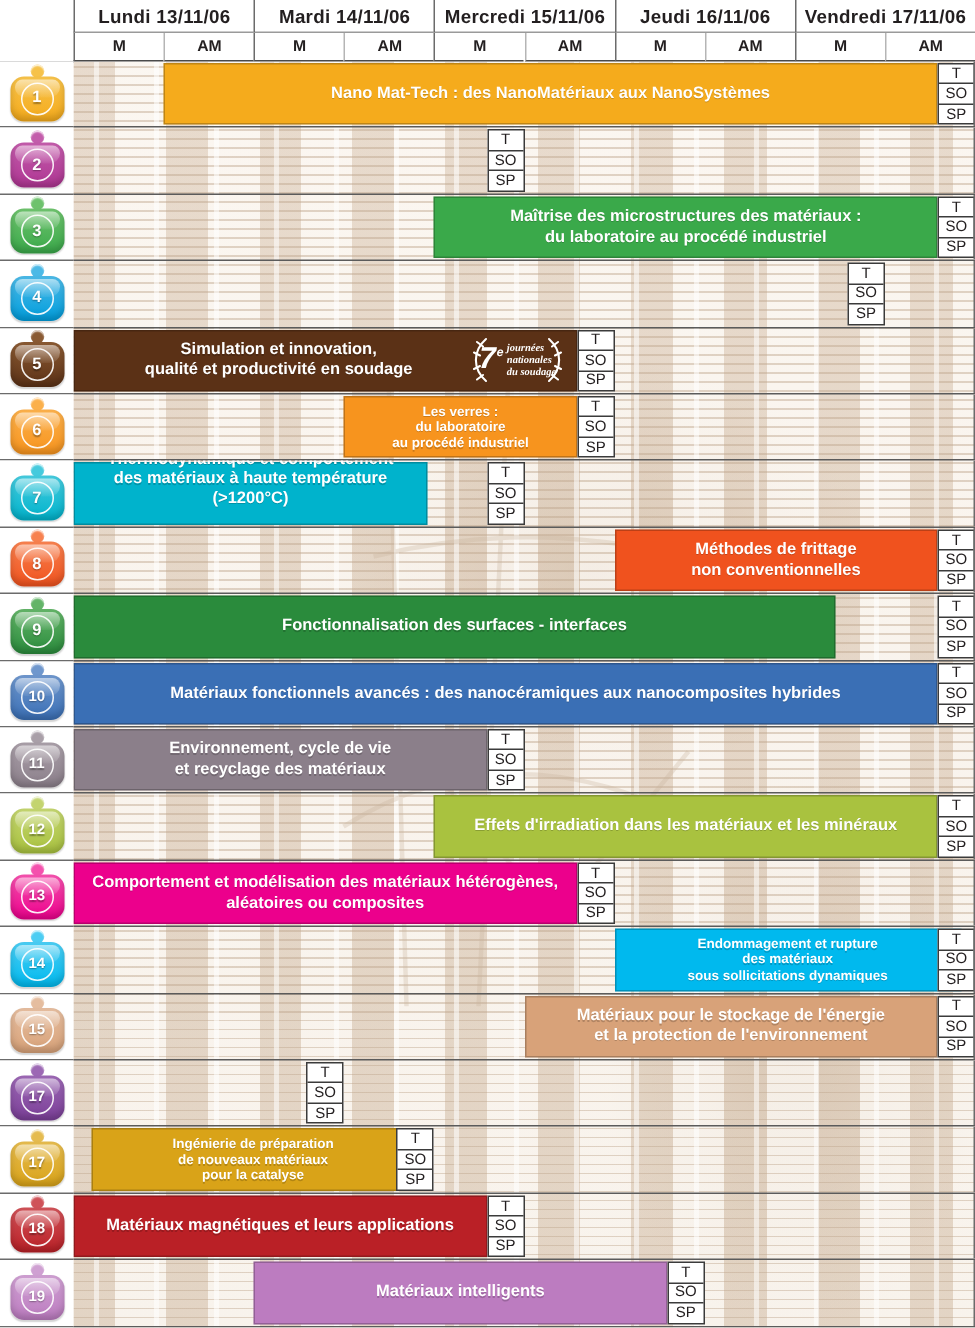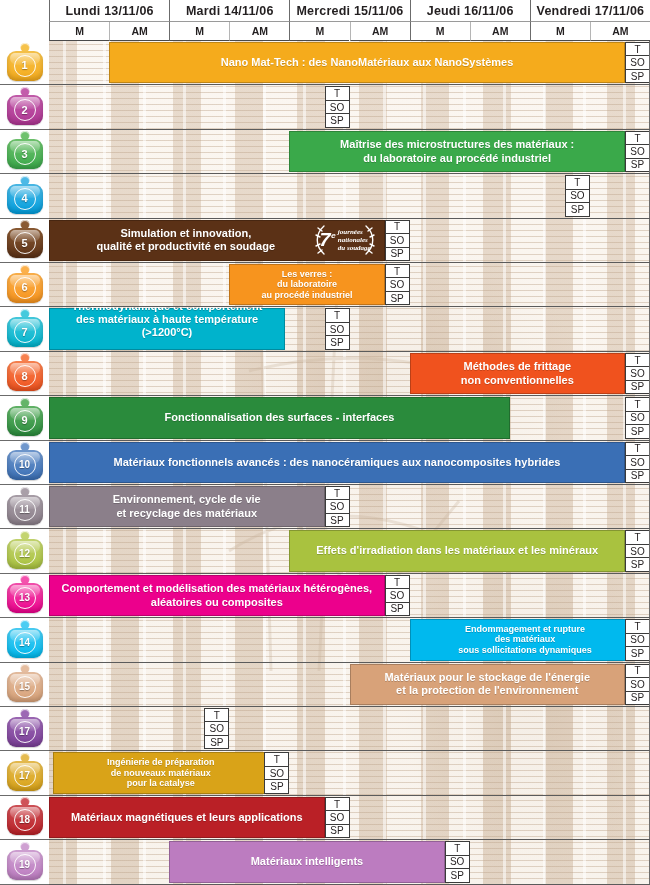--- a/index.html
+++ b/index.html
@@ -354,21 +354,21 @@
       <div class="row" style="top: 396.2px; height: 44.4px;">
         <div class="row-left">
           <div class="badge">
             <span class="knob" style="background:#63b468"></span>
             <span class="body" style="background:linear-gradient(180deg,#63b468,#2a8b3c);box-shadow:inset 0 -3px 5px rgba(0,0,0,.18),0 1px 1px rgba(0,0,0,.18)">
               <span class="ring">9</span>
             </span>
           </div>
         </div>
         <div class="row-body">
-          <div class="bar" style="left: 0px; width: 461px; background: rgb(42, 139, 60);"><span class="bar-text">Fonctionnalisation des surfaces - interfaces</span></div>
+          <div class="bar" style="left: 0px; width: 508px; background: rgb(42, 139, 60);"><span class="bar-text">Fonctionnalisation des surfaces - interfaces</span></div>
           <div class="tsp" style="left: 576px;">
             <div>T</div>
             <div>SO</div>
             <div>SP</div>
           </div>
         </div>
       </div>
       <div class="row" style="top: 440.6px; height: 44.4px;">
         <div class="row-left">
           <div class="badge">
@@ -497,21 +497,21 @@
       <div class="row" style="top: 751.4px; height: 44.4px;">
         <div class="row-left">
           <div class="badge">
             <span class="knob" style="background:#e5bb4f"></span>
             <span class="body" style="background:linear-gradient(180deg,#e5bb4f,#d9a318);box-shadow:inset 0 -3px 5px rgba(0,0,0,.18),0 1px 1px rgba(0,0,0,.18)">
               <span class="ring wide">17</span>
             </span>
           </div>
         </div>
         <div class="row-body">
-          <div class="bar small" style="left: 4px; width: 215.4px; background: rgb(217, 163, 24);"><span class="bar-text">Ingénierie de préparation<br>de nouveaux matériaux<br>pour la catalyse</span></div>
+          <div class="bar small" style="left: 12px; width: 215.4px; background: rgb(217, 163, 24);"><span class="bar-text">Ingénierie de préparation<br>de nouveaux matériaux<br>pour la catalyse</span></div>
           <div class="tsp" style="left: 215.4px;">
             <div>T</div>
             <div>SO</div>
             <div>SP</div>
           </div>
         </div>
       </div>
       <div class="row" style="top: 795.8px; height: 44.4px;">
         <div class="row-left">
           <div class="badge">

